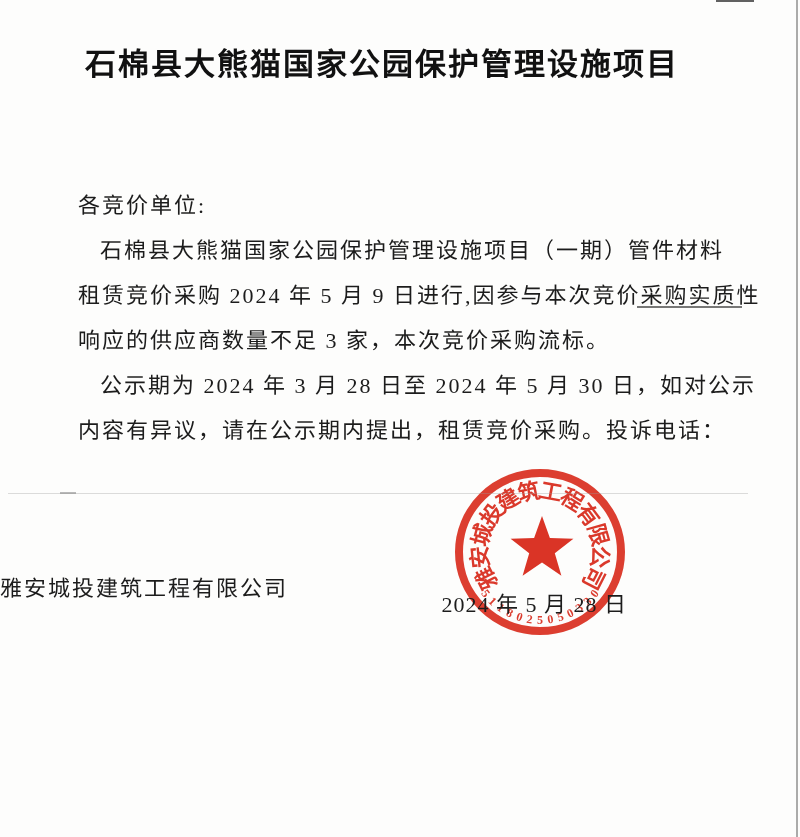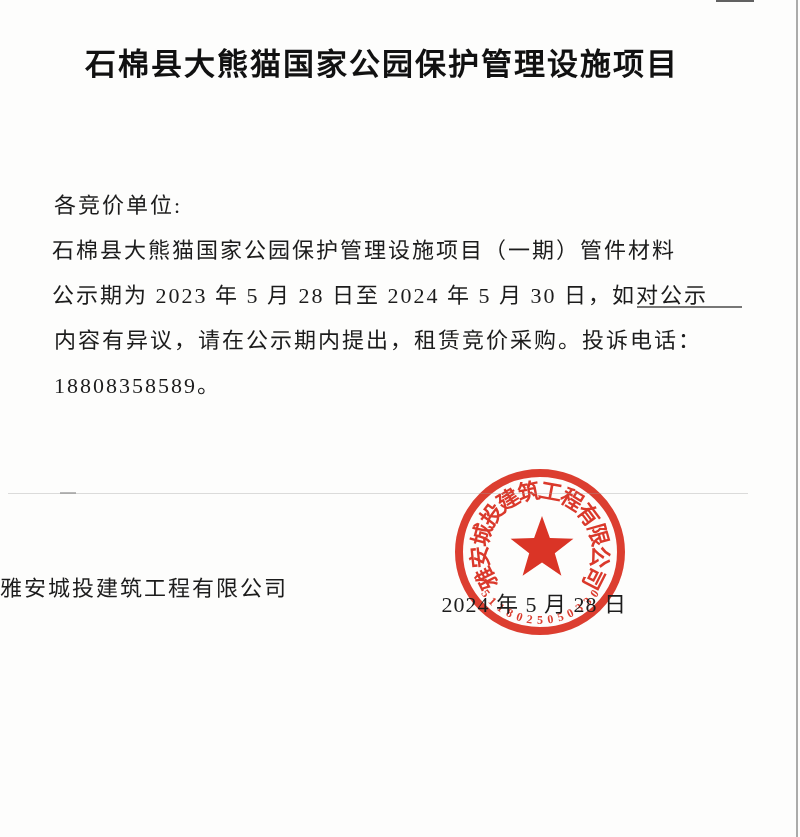--- a/index.html
+++ b/index.html
@@ -19,24 +19,24 @@
     font-weight:bold;font-size:31px;line-height:45px;
     letter-spacing:2px;color:#111;
   }
 
   
   .body-text{
     position:absolute;top:183px;left:0;width:760px;z-index:2;
     font-size:22px;letter-spacing:2px;color:#1c1c1c;
   }
   .body-text .line{
-    padding-left:54px;height:45px;line-height:45px;
+    padding-left:78px;height:45px;line-height:45px;
     white-space:pre;
   }
-  .body-text .line.indent{padding-left:52px;}
+  .body-text .line.indent{padding-left:100px;}
 
   
   .sig-company{
     position:absolute;top:533px;left:0;width:650px;z-index:3;
     text-align:left;font-size:22px;letter-spacing:2px;white-space:pre;margin-top:37px;
   }
   .sig-date{
     position:absolute;top:586px;left:0;width:627px;z-index:3;
     text-align:right;font-size:22px;letter-spacing:1px;white-space:pre;
   }
@@ -95,23 +95,24 @@
       </g>
   </svg>
 
   <div class="title">
     <div>石棉县大熊猫国家公园保护管理设施项目</div>
   </div>
 
   <div class="body-text">
     <div class="line">各竞价单位:</div>
     <div class="line indent">石棉县大熊猫国家公园保护管理设施项目（一期）管件材料</div>
-    <div class="line indent">公示期为 2023 年 5 月 28 日至 2024 年 5 月 30 日，如对公示</div>
+    <div class="line">租赁竞价采购 2024 年 5 月 9 日进行,因参与本次竞价采购实质性</div>
+    <div class="line">响应的供应商数量不足 3 家，本次竞价采购流标。</div>
+    <div class="line indent">公示期为 2024 年 3 月 28 日至 2024 年 5 月 30 日，如对公示</div>
     <div class="line">内容有异议，请在公示期内提出，租赁竞价采购。投诉电话：</div>
-    <div class="line">18808358589。</div>
   </div>
 
   <div class="sig-company">雅安城投建筑工程有限公司</div>
   <div class="sig-date">2024 年 5 月 28 日</div>
 
   <div class="artifact a-underline"></div>
   <div class="artifact a-faintline"></div>
   <div class="artifact a-faintdash"></div>
   <div class="artifact a-rightedge"></div>
   <div class="artifact a-topdash"></div>

